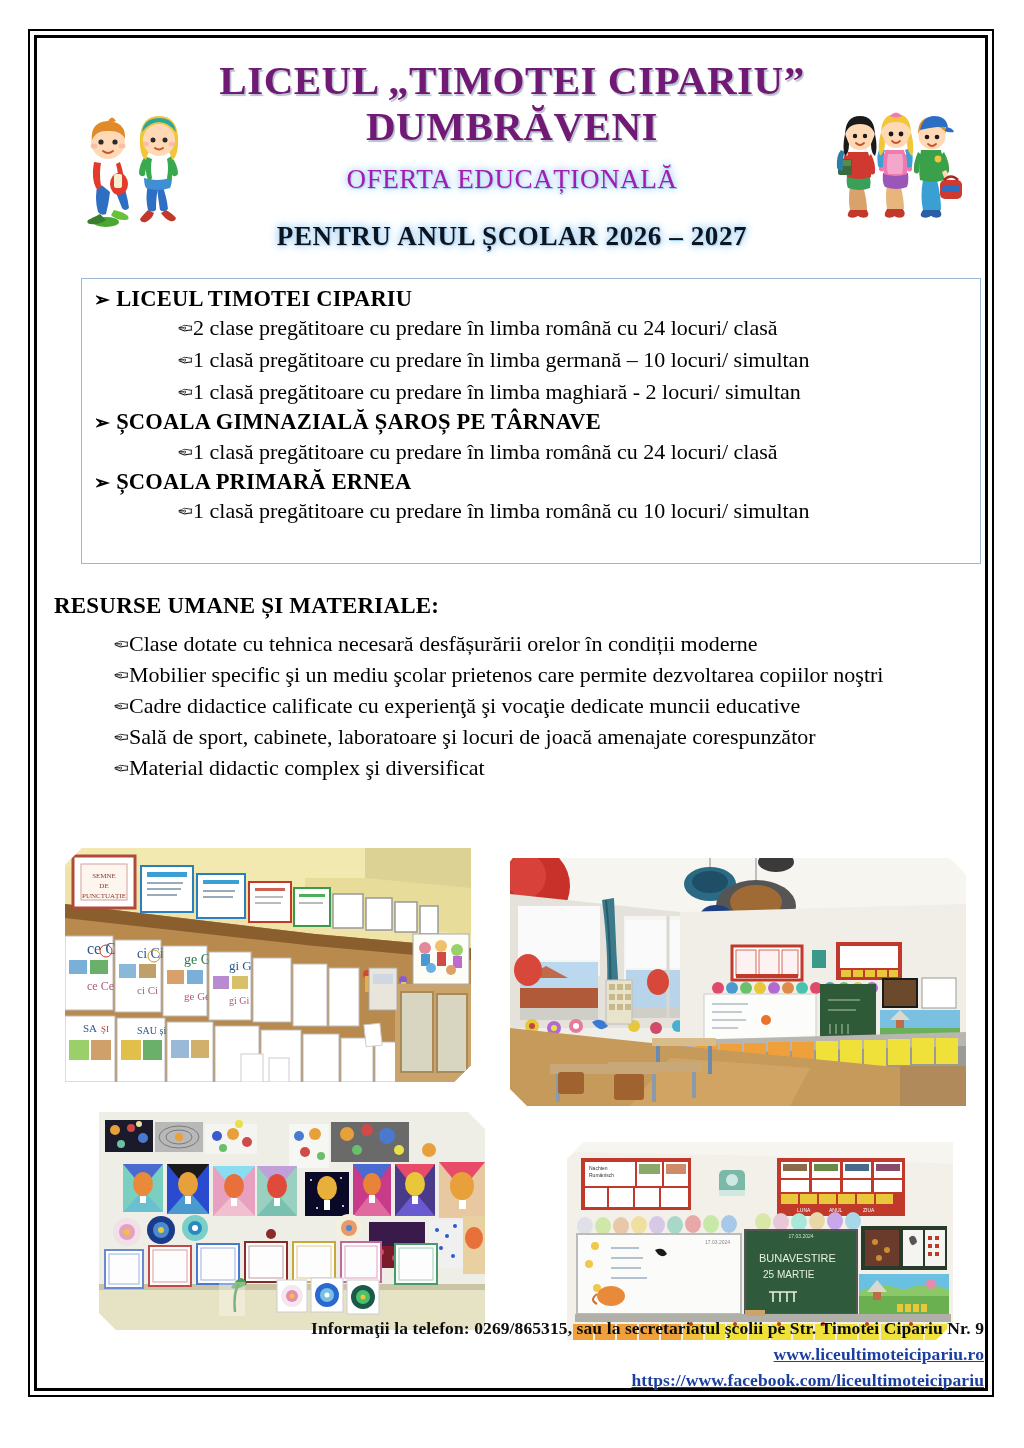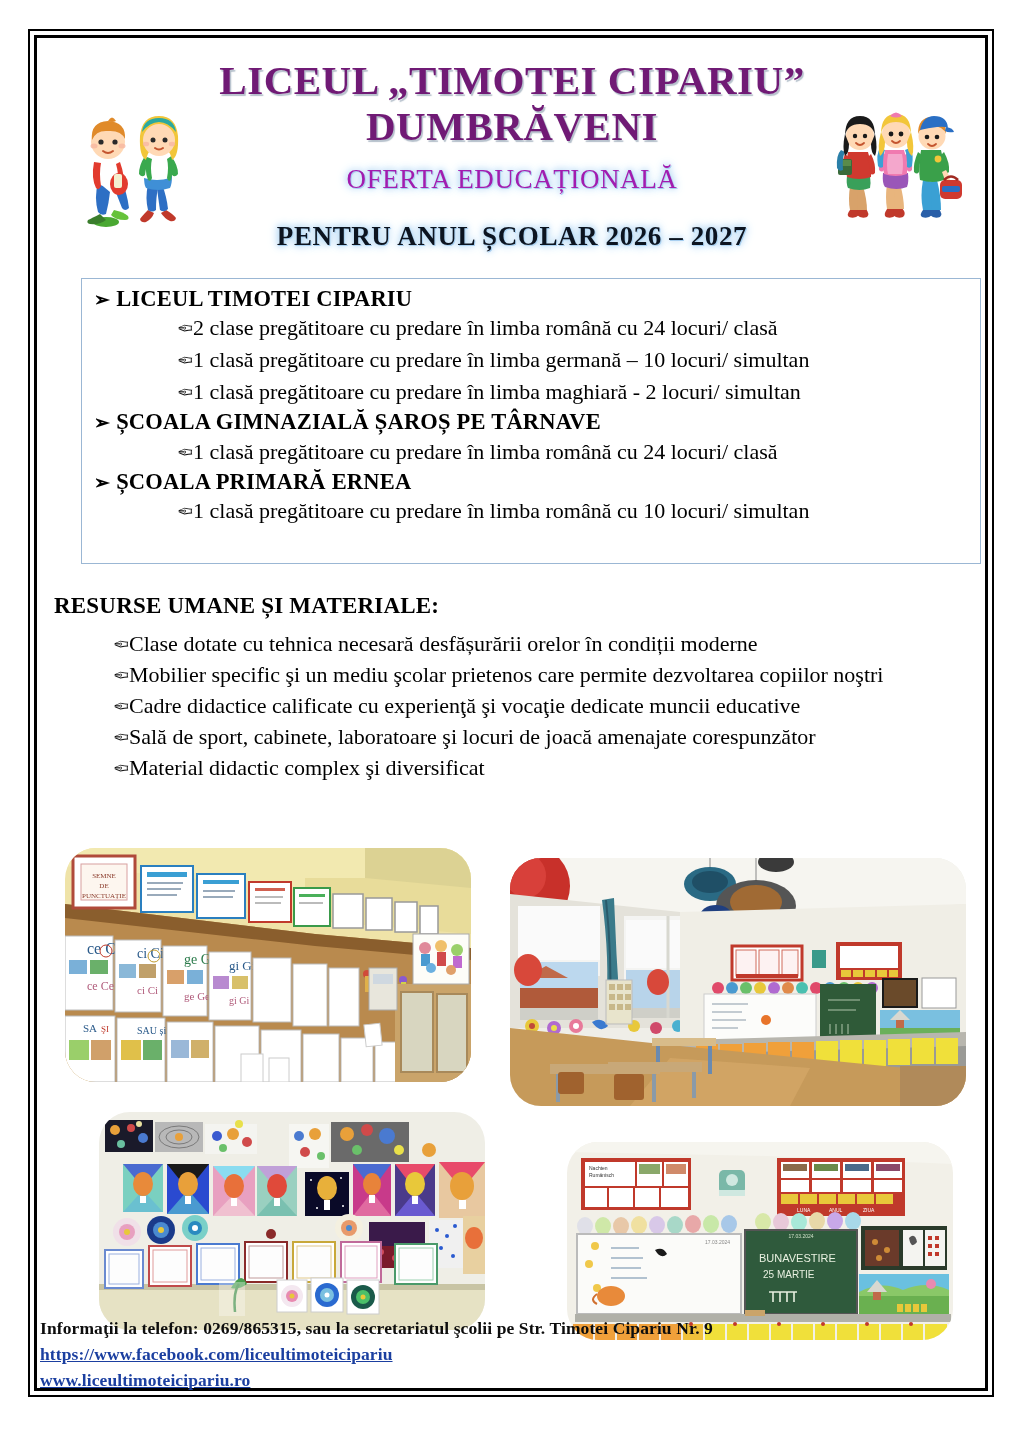--- a/index.html
+++ b/index.html
@@ -167,41 +167,40 @@
     clip-path: polygon(0 22px, 22px 0, 100% 0, 100% calc(100% - 22px), calc(100% - 22px) 100%, 0 100%);
   }
   .photo.bevel-b {
     clip-path: polygon(0 0, calc(100% - 22px) 0, 100% 22px, 100% 100%, 22px 100%, 0 calc(100% - 22px));
   }
   .photo-inner {
     width: 100%;
     height: 100%;
     overflow: hidden;
     position: relative;
-    border-radius: 31px;
   }
   .photo.bevel-a .photo-inner {
     clip-path: polygon(0 17px, 17px 0, 100% 0, 100% calc(100% - 17px), calc(100% - 17px) 100%, 0 100%);
   }
   .photo.bevel-b .photo-inner {
     clip-path: polygon(0 0, calc(100% - 17px) 0, 100% 17px, 100% 100%, 17px 100%, 0 calc(100% - 17px));
   }
 
   #photo1 { left: 18px;  top: 56px;  width: 420px; height: 248px; }
   #photo2 { left: 463px; top: 66px;  width: 470px; height: 262px; }
   #photo3 { left: 52px;  top: 320px; width: 400px; height: 232px; }
   #photo4 { left: 520px; top: 350px; width: 400px; height: 212px; }
 
   
   .footer {
     position: absolute;
     left: 0;
     top: 1278px;
     width: 944px;
-    text-align: left;
+    text-align: right;
   }
   .foot-info {
     font-size: 17.5px;
     font-weight: bold;
     color: #0d0d0d;
     letter-spacing: 0.1px;
   }
   .foot-link {
     display: block;
     font-size: 17.5px;
@@ -1011,17 +1010,17 @@
               <circle cx="300" cy="182" r="2"></circle>
               <circle cx="344" cy="182" r="2"></circle>
           </g>
         </svg>
       </div>
     </div>
   </div>
 
   <div class="footer">
     <div class="foot-info">Informaţii la telefon:  0269/865315,  sau la  secretariatul şcolii  pe Str. Timotei Cipariu Nr. 9</div>
+    <a class="foot-link" href="#">www.liceultimoteicipariu.ro</a>
     <a class="foot-link" href="#">https://www.facebook.com/liceultimoteicipariu</a>
-    <a class="foot-link" href="#">www.liceultimoteicipariu.ro</a>
   </div>
 
 </div>
 
 </body></html>

